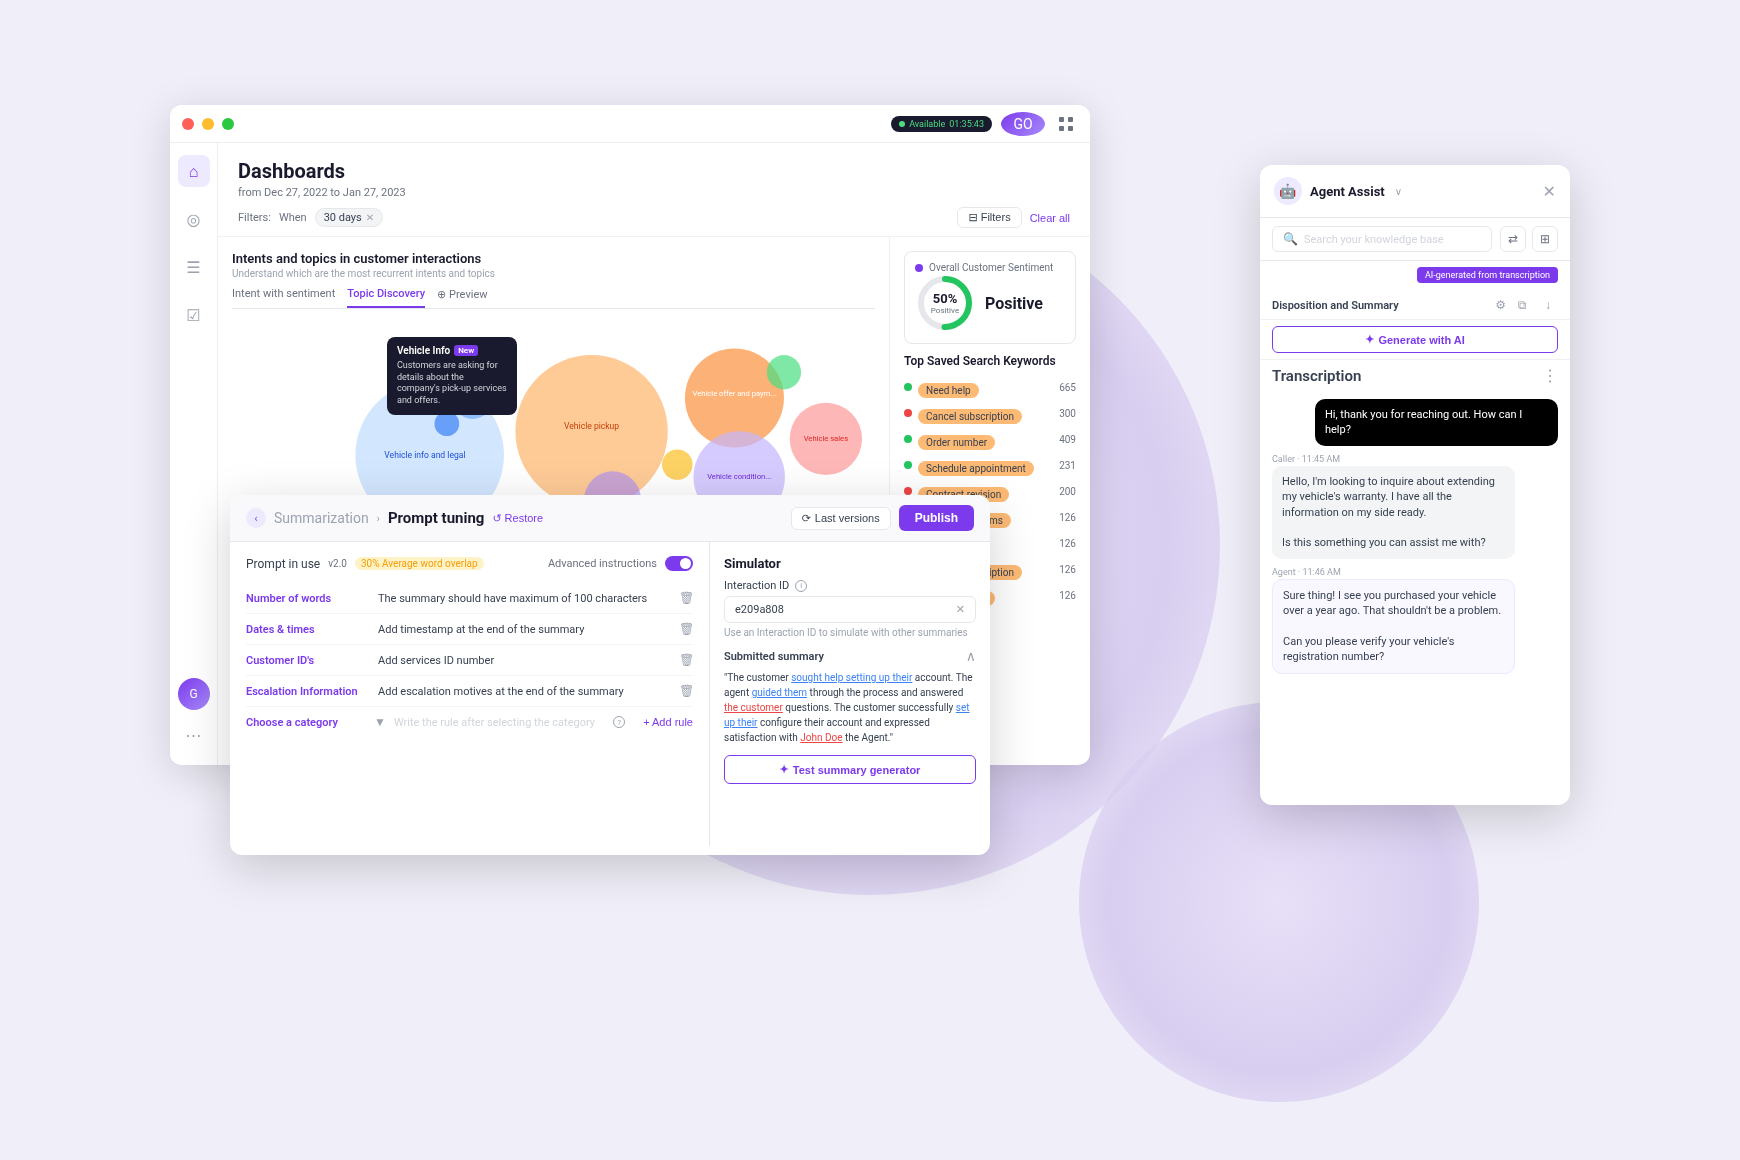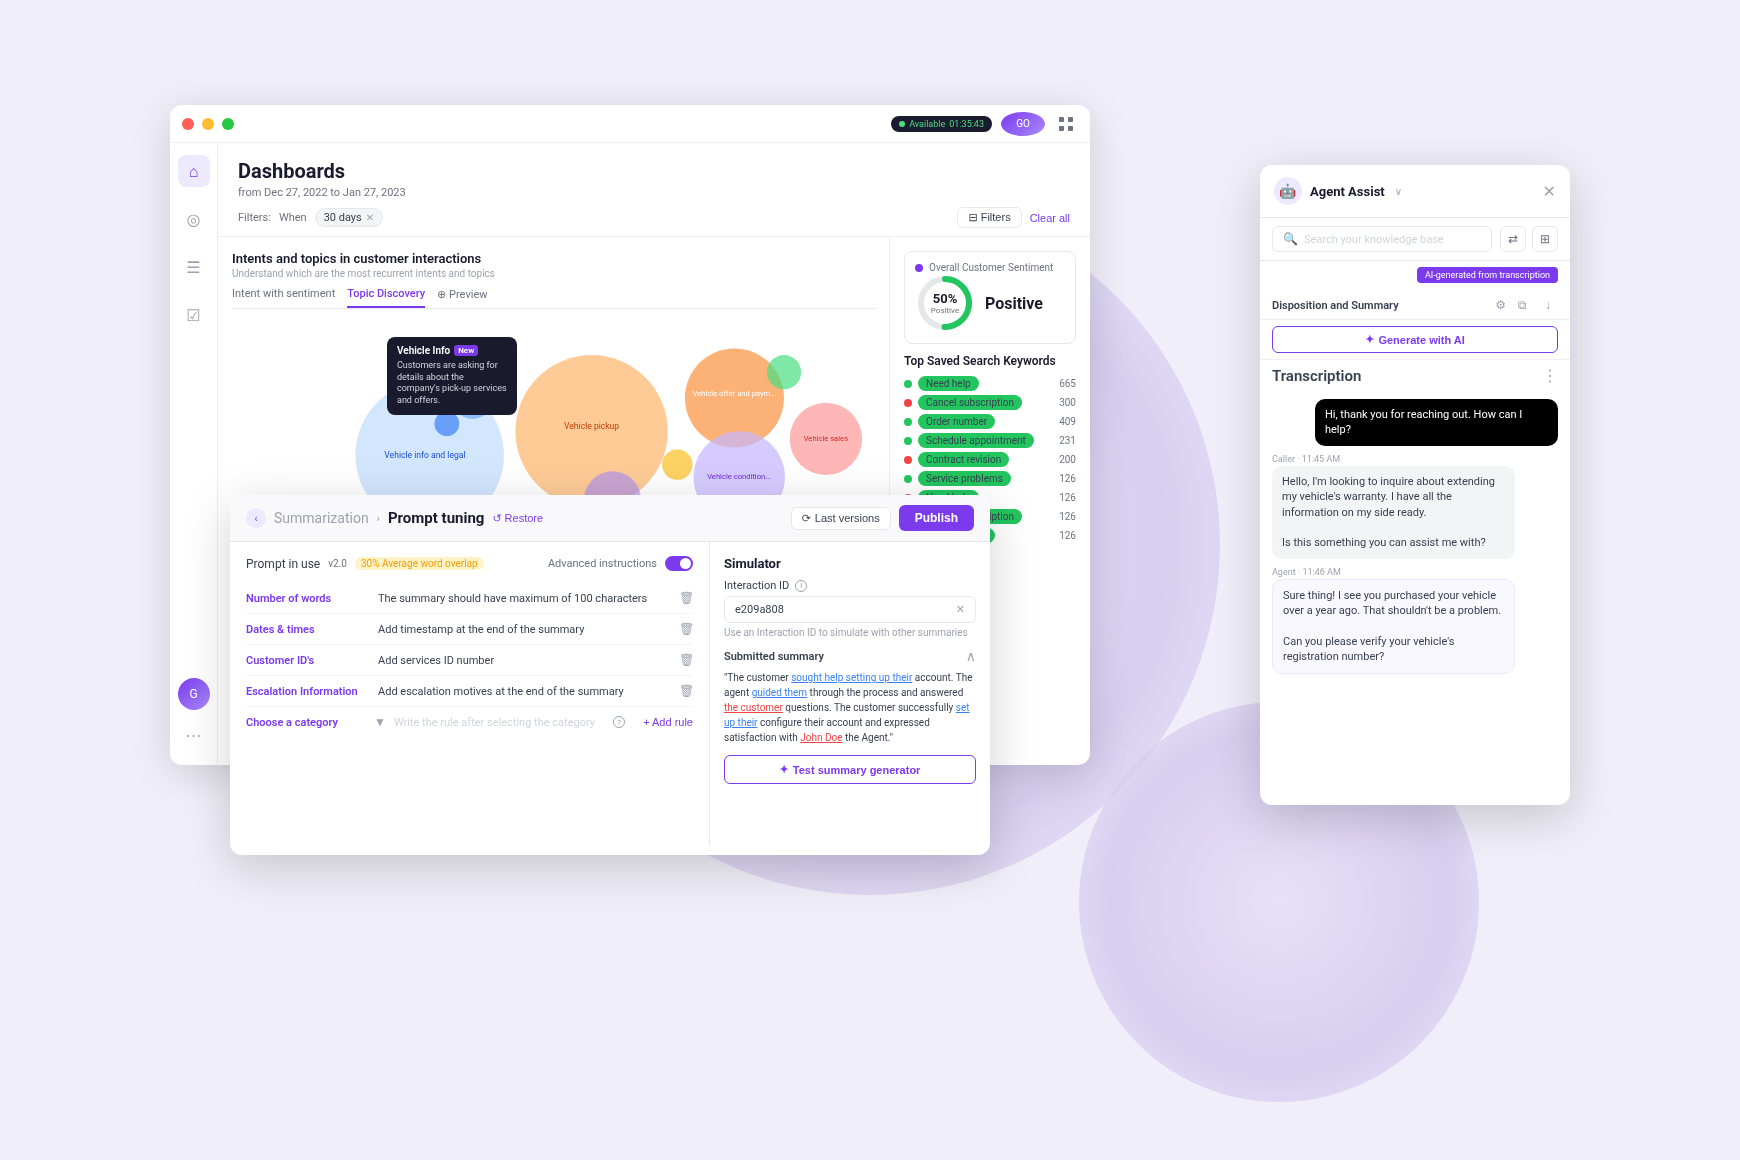--- a/index.html
+++ b/index.html
@@ -90,21 +90,21 @@
       padding: 3px 8px;
       border-radius: 12px;
       display: flex;
       align-items: center;
       gap: 4px;
     }
     .status-dot { width: 6px; height: 6px; border-radius: 50%; background: #4ade80; }
     .avatar-purple {
       width: 44px; height: 24px; border-radius: 50%;
       background: linear-gradient(135deg, #7c3aed, #a78bfa);
-      font-size: 10px; color: #fff; display: flex; align-items: center; justify-content: center;
+      font-size: 14px; color: #fff; display: flex; align-items: center; justify-content: center;
     }
     .grid-icon {
       width: 24px; height: 24px; display: flex; align-items: center; justify-content: center;
       cursor: pointer;
     }
 
     
     .sidebar {
       position: absolute;
       left: 0; top: 38px;
@@ -320,25 +320,26 @@
     
     .keywords-title {
       font-size: 12px; font-weight: 600; color: #1a1a2e;
       margin-bottom: 8px;
     }
     .keyword-row {
       display: flex; align-items: center; gap: 6px;
       margin-bottom: 4px;
     }
     .keyword-tag {
-      background: #22c55e;
+      background: #fdba74;
       border-radius: 12px;
       padding: 2px 8px;
       font-size: 10px;
       color: #374151;
+      margin-top: 7px;
     }
     .keyword-count {
       font-size: 10px; color: #6b7280;
       margin-left: auto;
     }
     .keyword-dot { width: 8px; height: 8px; border-radius: 50%; }
     .dot-green { background: #22c55e; }
     .dot-red { background: #ef4444; }
 
     

